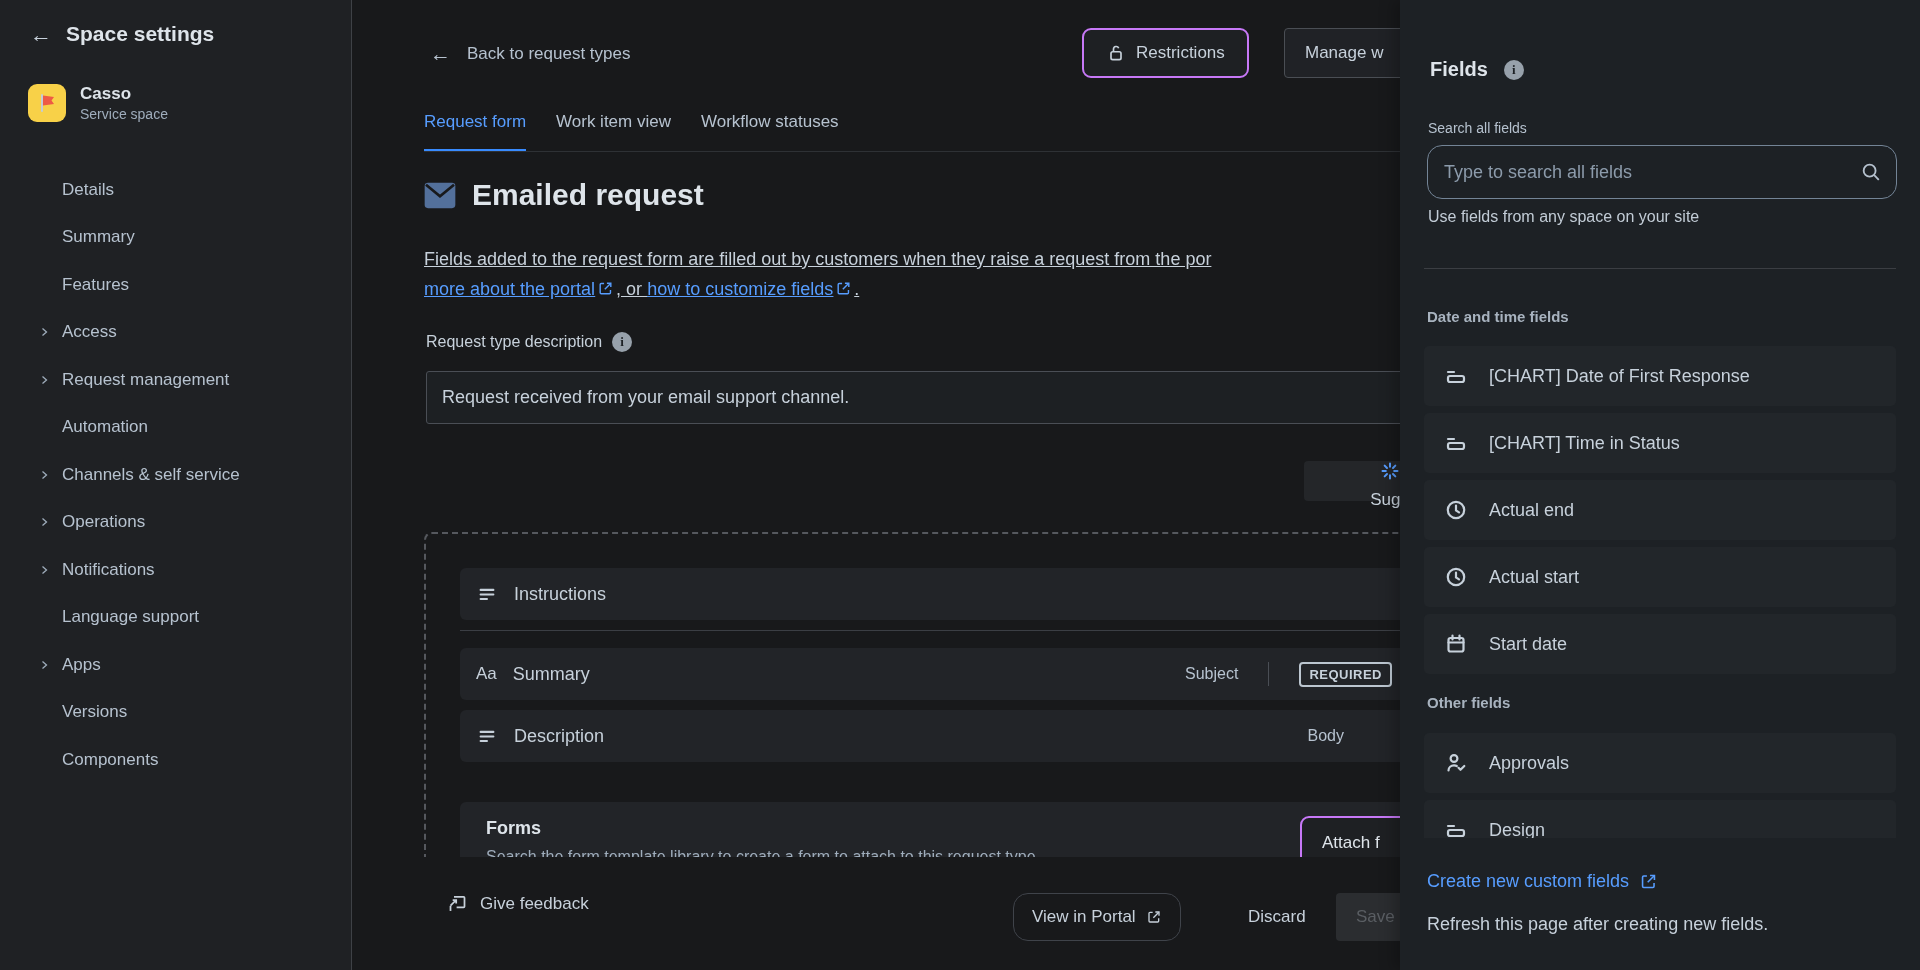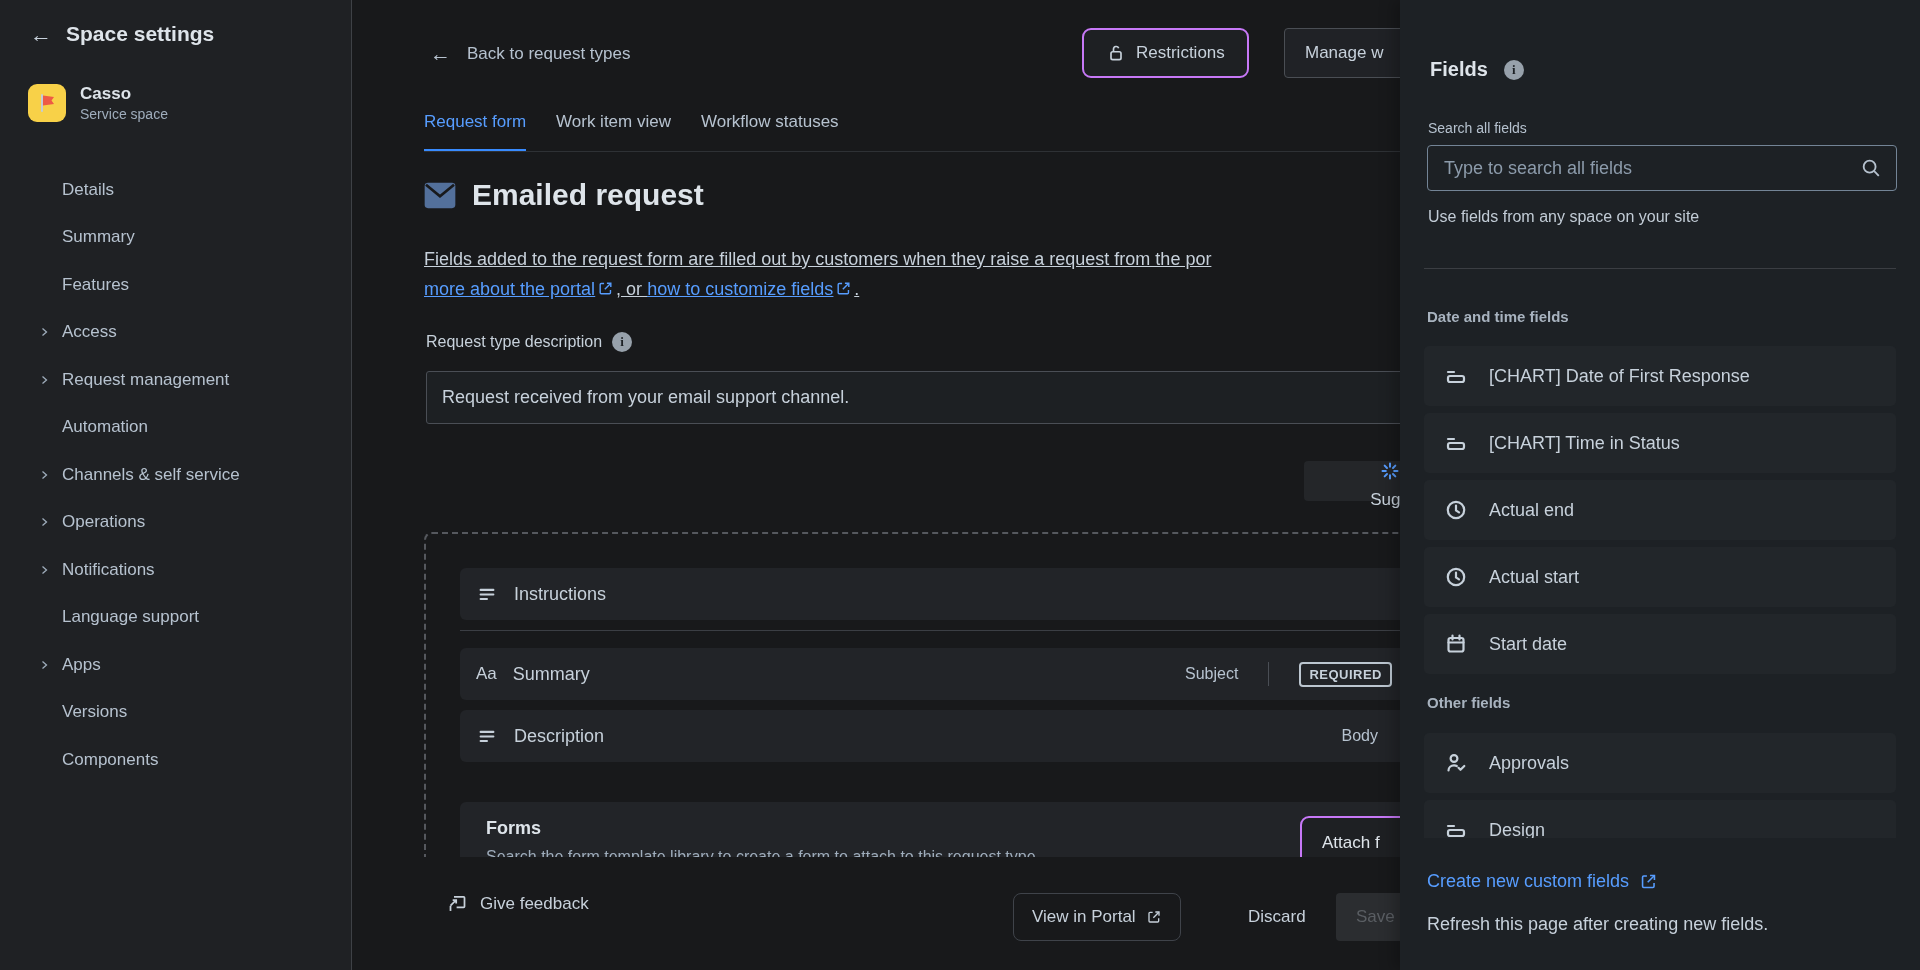--- a/index.html
+++ b/index.html
@@ -74,35 +74,35 @@
   .forms-title { position:absolute; left:26px; top:16px; font-size:18px; font-weight:bold; color:#DEE4EA; }
   .forms-sub { position:absolute; left:26px; top:46px; font-size:16px; color:#9FADBC; }
   .btn-attach { position:absolute; left:840px; top:14px; height:54px; width:170px; padding:0 20px;
       display:flex; align-items:center; background:#1E2023; border:2.5px solid #C778F7; border-radius:9px;
       font-size:17px; font-weight:500; color:#DEE4EA; cursor:pointer; }
 
   .footer { position:absolute; left:352px; top:857px; width:1568px; height:113px; background:#18191B; z-index:2; }
   .feedback { position:absolute; left:95px; top:36px; display:flex; align-items:center; gap:12px;
               font-size:17px; color:#C7D1DB; cursor:pointer; }
   .btn-portal { position:absolute; left:661px; top:36px; height:48px; padding:0 18px; display:flex;
-      align-items:center; gap:10px; background:transparent; border:1px solid #3F434A; border-radius:8px;
+      align-items:center; gap:10px; background:transparent; border:1px solid #3F434A; border-radius:15px;
       font-size:17px; color:#C7D1DB; cursor:pointer; }
   .btn-discard { position:absolute; left:880px; top:36px; height:48px; padding:0 16px; display:flex;
       align-items:center; background:transparent; border:none; font-size:17px; color:#C7D1DB; cursor:pointer; }
   .btn-save { position:absolute; left:984px; top:36px; height:48px; width:120px; padding:0 20px; display:flex;
       align-items:center; background:#2B2D30; border:none; border-radius:4px; font-size:17px; color:#5A5E63; }
 
   
   .panel { position:absolute; left:1400px; top:0; width:520px; height:970px; background:#1D2125; z-index:40;
            box-shadow:-6px 0 14px rgba(0,0,0,0.25); }
   .panel-title-row { position:absolute; left:30px; top:58px; display:flex; align-items:center; gap:16px; }
   .panel-title { font-size:20px; font-weight:bold; color:#DEE4EA; }
   .search-label { position:absolute; left:28px; top:120px; font-size:14px; color:#B6C2CF; }
-  .search-box { position:absolute; left:27px; top:145px; width:470px; height:46px; background:#1D2125;
-                border:1px solid #738496; border-radius:4px; display:flex; align-items:center; }
+  .search-box { position:absolute; left:27px; top:145px; width:470px; height:54px; background:#1D2125;
+                border:1px solid #738496; border-radius:15px; display:flex; align-items:center; }
   .search-box input { flex:1; background:transparent; border:none; outline:none; color:#C7D1DB;
                 font-size:18px; padding:0 16px; font-family:"Liberation Sans", sans-serif; }
   .search-box input::placeholder { color:#8C9BAB; }
   .search-ic { margin-right:14px; display:flex; }
   .search-caption { position:absolute; left:28px; top:208px; font-size:16px; color:#C2CCD6; }
   .panel-div { position:absolute; left:24px; top:268px; width:472px; height:1px; background:#3B3E43; }
   .sec-head { position:absolute; left:27px; font-size:15px; font-weight:bold; color:#A8B3BF; }
   .field-card { position:absolute; left:24px; width:472px; height:60px; background:#22262A; border-radius:5px;
                 display:flex; align-items:center; gap:21px; padding-left:20px; font-size:18px; color:#C7D1DB;
                 cursor:grab; }
@@ -214,21 +214,21 @@
         </div>
 
         <div class="form-row" style="top:176px">
           <span>
             <svg width="22" height="22" viewBox="0 0 24 24" stroke="#C7D1DB" stroke-width="2.2" stroke-linecap="round">
               <path d="M5 7.5h14M5 12.5h14M5 17.5h7"></path>
             </svg>
           </span>
           <span>Description</span>
           <span style="flex:1"></span>
-          <span class="meta" style="margin-right:78px">Body</span>
+          <span class="meta" style="margin-right:112px">Body</span>
           <button class="dots-btn">•••</button>
         </div>
 
         <div class="forms-card">
           <div class="forms-title">Forms</div>
           <div class="forms-sub">Search the form template library to create a form to attach to this request type</div>
           <button class="btn-attach">
             <span>Attach f</span>
           </button>
         </div>

